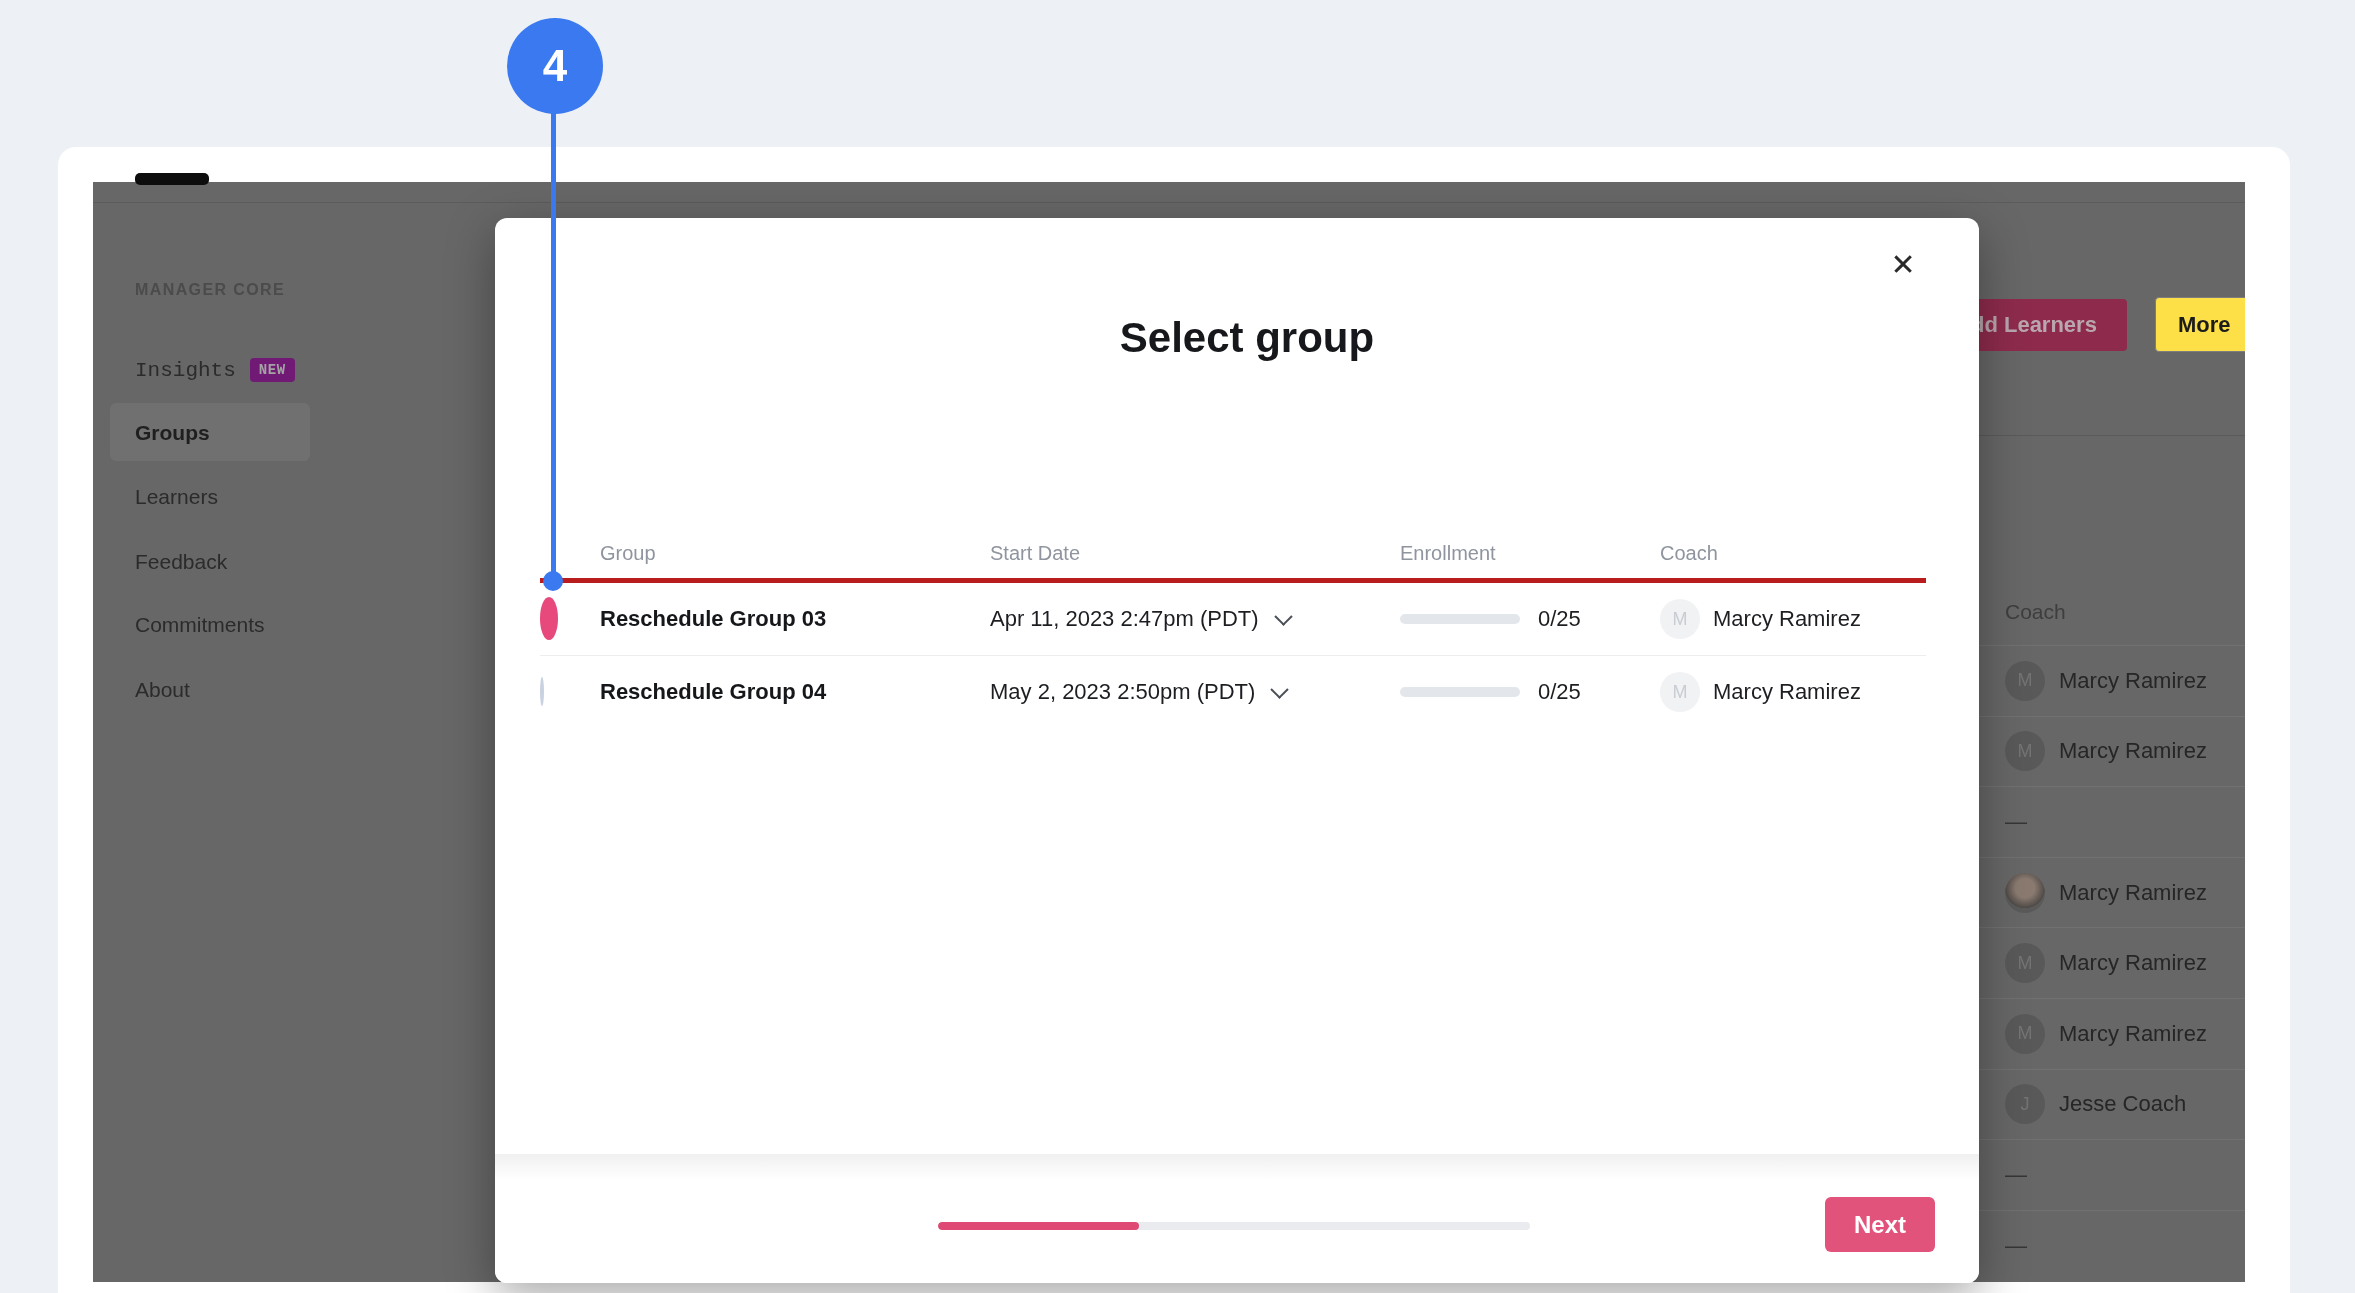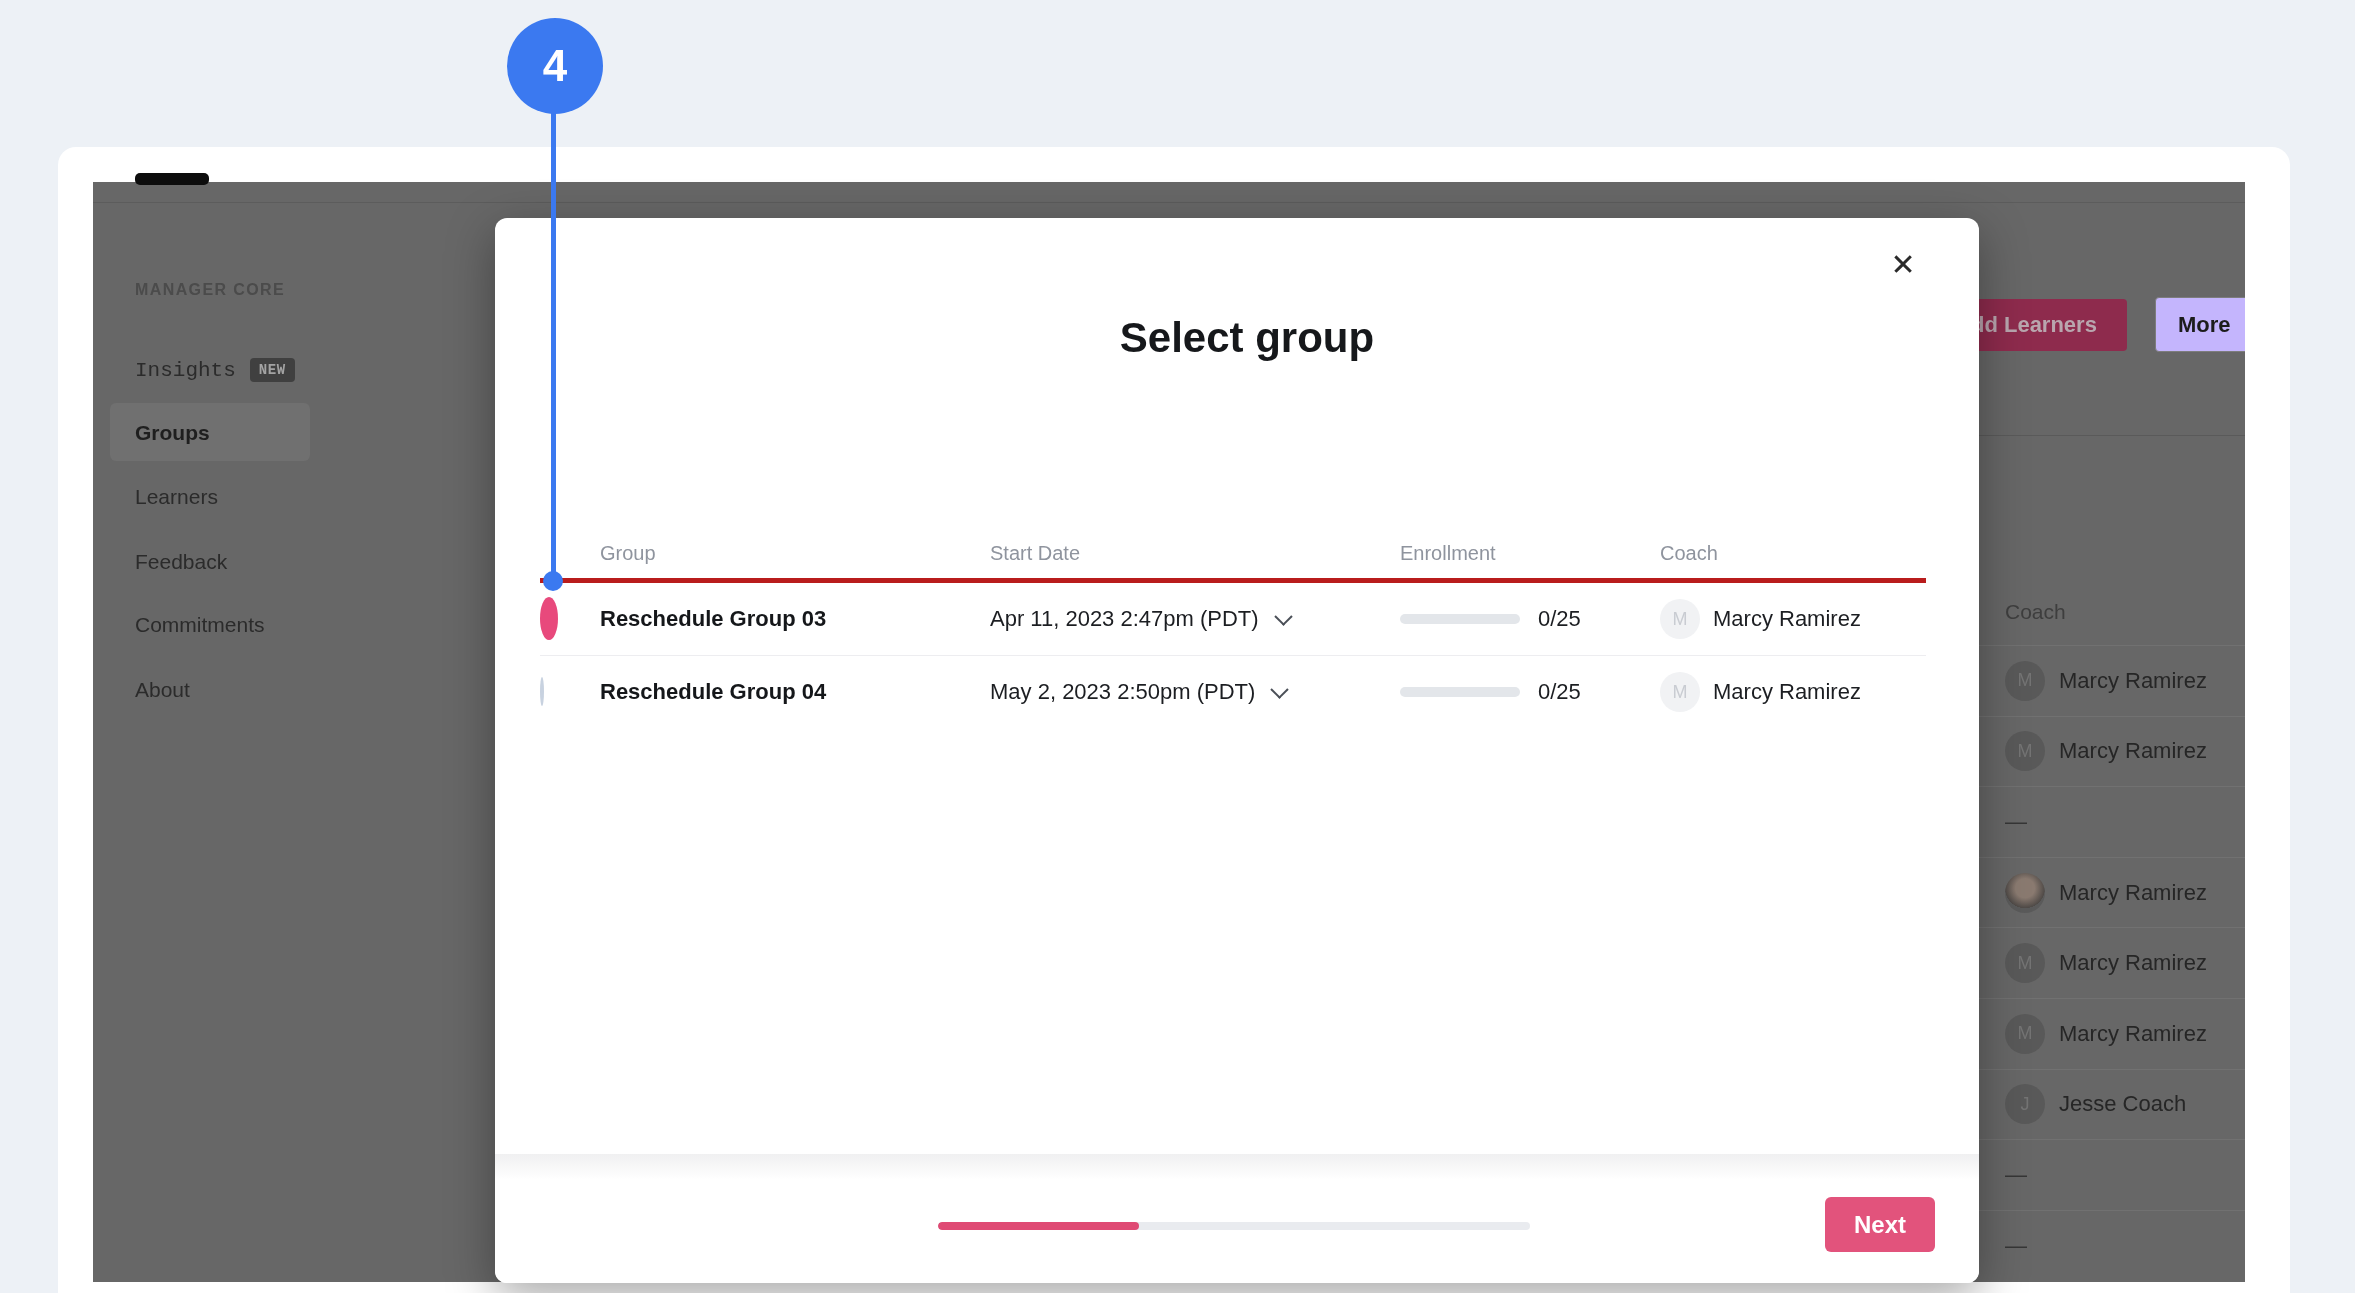--- a/index.html
+++ b/index.html
@@ -15,28 +15,28 @@
   .app{position:absolute;left:35px;top:35px;width:2152px;height:1100px;background:#676767;overflow:hidden;}
   .app .hdr-line{position:absolute;left:0;top:20px;width:100%;height:1px;background:#5c5c5c;}
 
   
   .side-label{position:absolute;left:42px;top:108px;transform:translateY(-50%);
               font-size:16px;font-weight:bold;letter-spacing:1.4px;color:#4b4b4b;}
   .side-item{position:absolute;left:42px;transform:translateY(-50%);font-size:21px;color:#2b2b2b;
              display:flex;align-items:center;cursor:pointer;}
   .side-item.bold{font-weight:bold;color:#1f1f1f;}
   .active-pill{position:absolute;left:17px;top:221px;width:200px;height:58px;background:#707070;border-radius:6px;}
-  .new-badge{display:inline-block;margin-left:14px;background:#404040;color:#a3a3a3;
+  .new-badge{display:inline-block;margin-left:14px;background:#701a75;color:#a3a3a3;
              font-size:14px;font-weight:bold;letter-spacing:.5px;padding:4px 9px;border-radius:4px;}
 
   
   .btn-addlearners{position:absolute;left:1832px;top:117px;width:202px;height:52px;background:#8e2b4d;
                    border-radius:4px;color:#b9a6ae;font-size:22px;font-weight:bold;
                    display:flex;align-items:center;justify-content:center;}
-  .btn-more{position:absolute;left:2062px;top:115px;width:110px;height:55px;background:#c4b5fd;
+  .btn-more{position:absolute;left:2062px;top:115px;width:110px;height:55px;background:#fde047;
             border:1px solid #7d7d7d;border-radius:4px;color:#1c1c1c;font-size:22px;font-weight:bold;
             display:flex;align-items:center;justify-content:flex-start;padding-left:22px;box-sizing:border-box;}
   .hdr-line2{position:absolute;left:1850px;top:253px;width:302px;height:1px;background:#5a5a5a;}
 
   
   .coach-hdr{position:absolute;left:1912px;top:430px;transform:translateY(-50%);
              font-size:21px;color:#3e3e3e;}
   .bg-table{position:absolute;left:1870px;top:463px;width:282px;border-top:1px solid #717171;}
   .bg-row{height:70.6px;display:flex;align-items:center;padding-left:42px;box-sizing:border-box;
           border-bottom:1px solid #717171;font-size:22px;color:#262626;}

